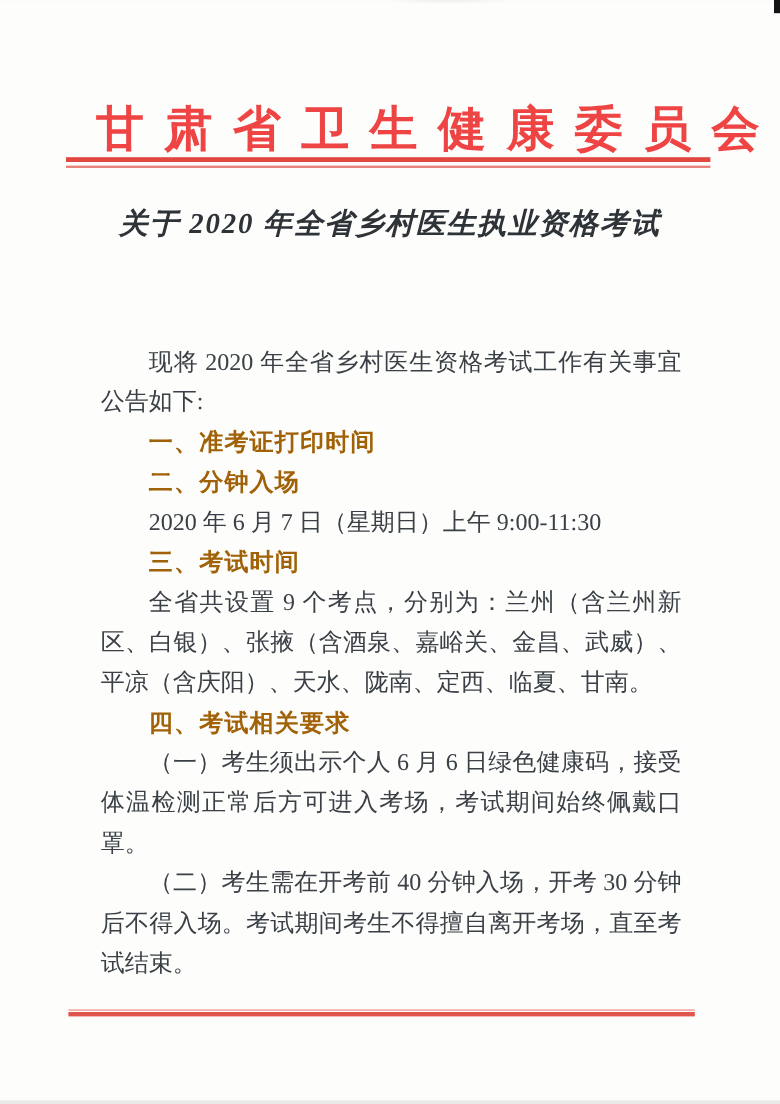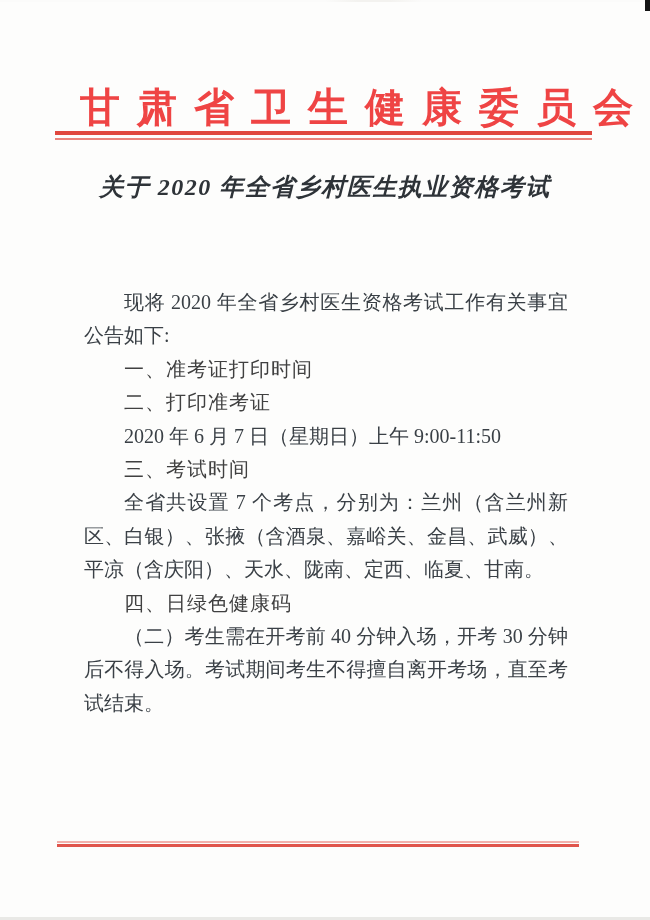--- a/index.html
+++ b/index.html
@@ -58,22 +58,22 @@
     position:absolute; top:266px; left:84px;
     width:484px;
     font-size:20px;
     line-height:33.4px;
     color:#3a4046;
     text-align:justify;
     margin-top:20px;
   }
   .body-text p { margin:0; text-indent:2em; }
   .sec-heading {
-    font-weight:normal;
-    color:#404040;
+    font-weight:bold;
+    color:#a16207;
     font-family:"Liberation Sans", sans-serif;
     letter-spacing:1px;
   }
   
   .footer-rule {
     position:absolute; top:841px; left:57px;
     width:522px; height:6px;
     background:linear-gradient(to bottom,
       #f2b0ab 0 28%,
       #fdfdfc 28% 44%,
@@ -94,26 +94,27 @@
 
   <div class="doc-title">
     <span>关于 2020 年全省乡村医生执业资格考试</span><br>
   </div>
 
   <div class="body-text">
     <p>现将 2020 年全省乡村医生资格考试工作有关事宜公告如下:</p>
 
     <p class="sec-heading">一、准考证打印时间</p>
 
-    <p class="sec-heading">二、打印准考证</p>
-    <p>2020 年 6 月 7 日（星期日）上午 9:00-11:50</p>
+    <p class="sec-heading">二、分钟入场</p>
+    <p>2020 年 6 月 7 日（星期日）上午 9:00-11:30</p>
 
     <p class="sec-heading">三、考试时间</p>
-    <p>全省共设置 7 个考点，分别为：兰州（含兰州新区、白银）、张掖（含酒泉、嘉峪关、金昌、武威）、平凉（含庆阳）、天水、陇南、定西、临夏、甘南。</p>
+    <p>全省共设置 9 个考点，分别为：兰州（含兰州新区、白银）、张掖（含酒泉、嘉峪关、金昌、武威）、平凉（含庆阳）、天水、陇南、定西、临夏、甘南。</p>
 
-    <p class="sec-heading">四、日绿色健康码</p>
+    <p class="sec-heading">四、考试相关要求</p>
+    <p>（一）考生须出示个人 6 月 6 日绿色健康码，接受体温检测正常后方可进入考场，考试期间始终佩戴口罩。</p>
     <p>（二）考生需在开考前 40 分钟入场，开考 30 分钟后不得入场。考试期间考生不得擅自离开考场，直至考试结束。</p>
   </div>
 
   <div class="footer-rule"></div>
 
   <div class="scan-edge-bottom"></div>
 </div>
 
 </body></html>

